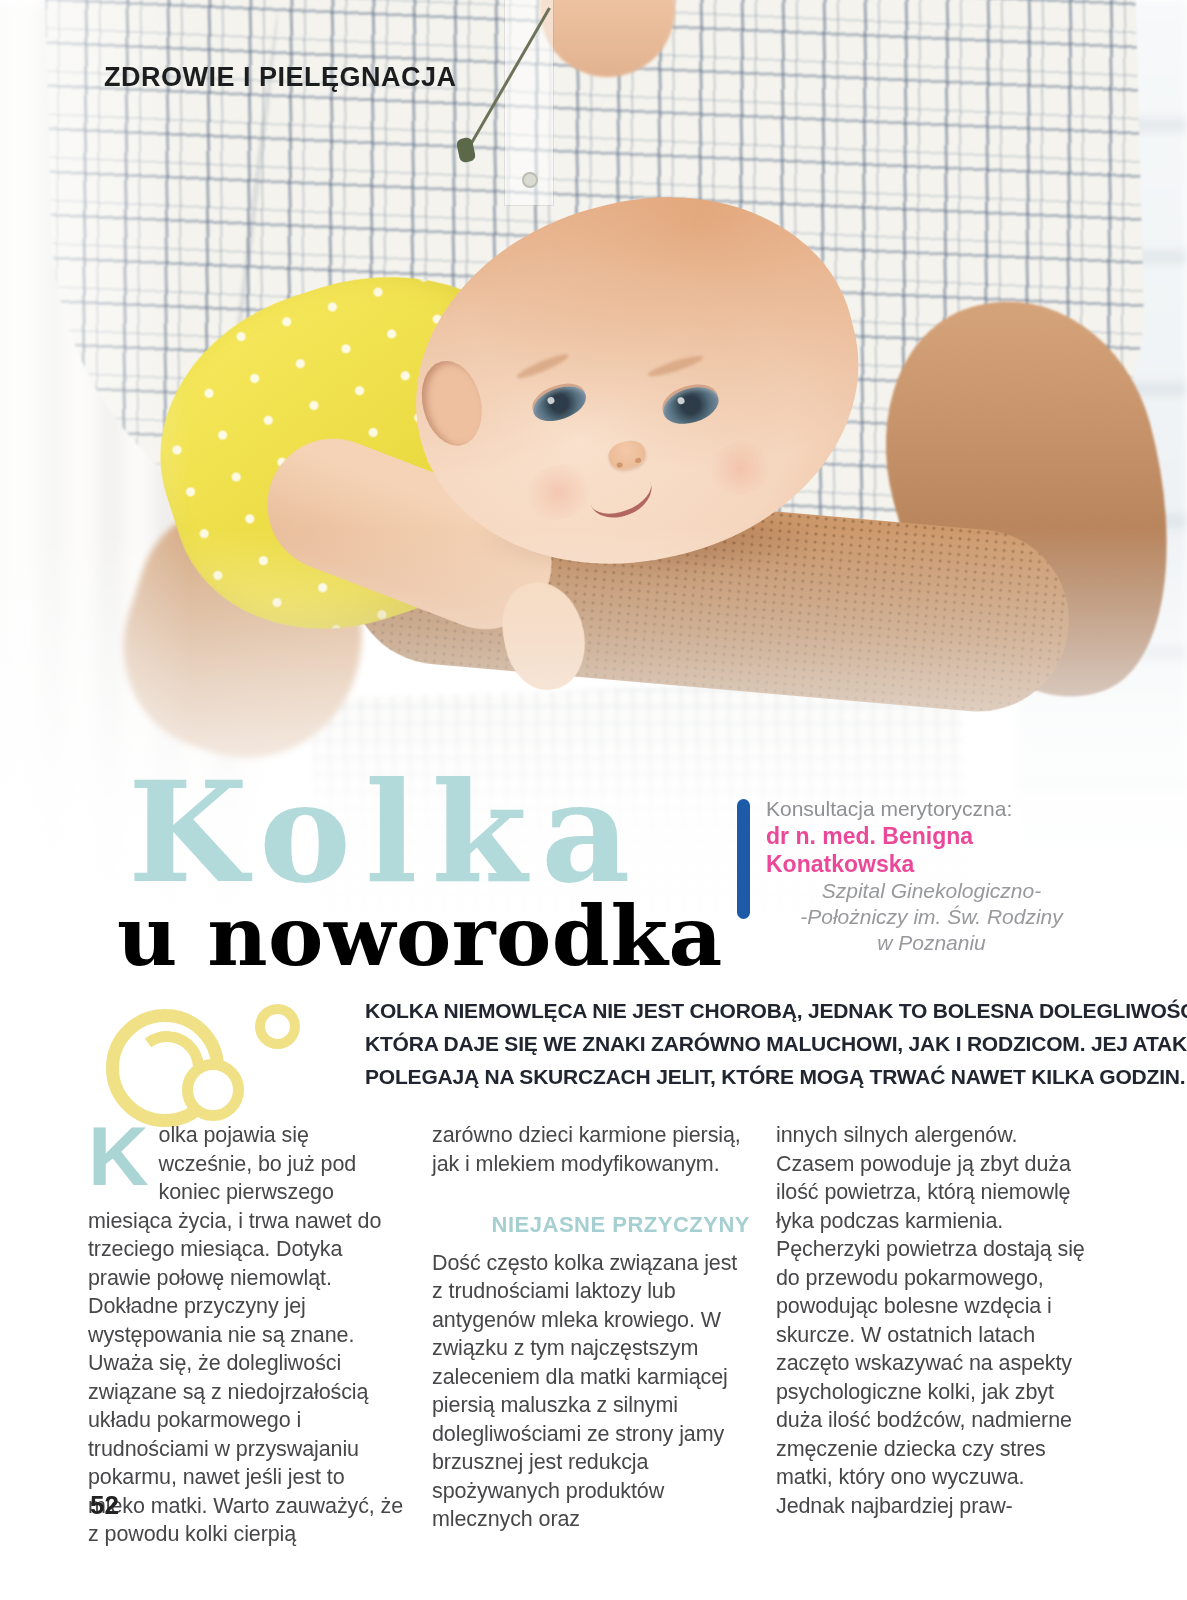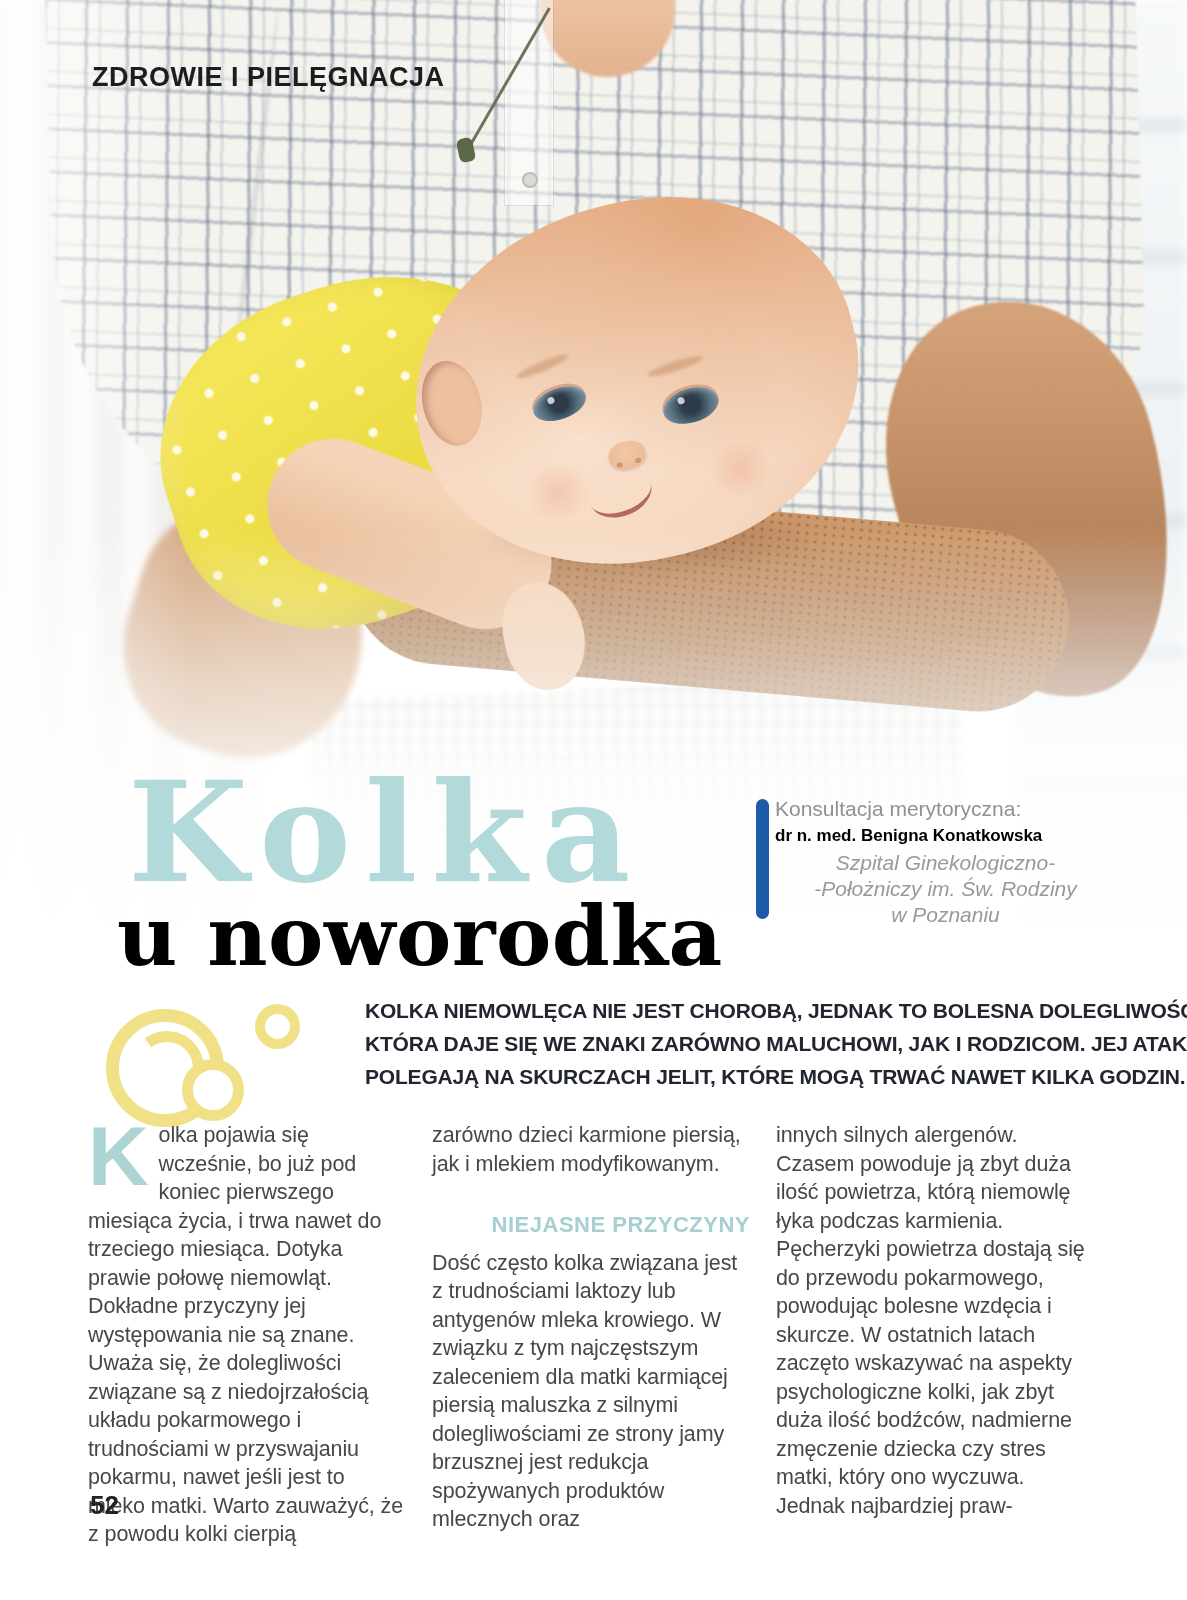--- a/index.html
+++ b/index.html
@@ -116,35 +116,35 @@
   .baby-hand { left: 504px; top: 582px; width: 80px; height: 108px;
     background: linear-gradient(190deg, #f5d5b8, #e9bf9d); border-radius: 45% 55% 50% 50%;
     transform: rotate(-10deg); filter: blur(.4px); }
 
   .photo-fade { inset: 0;
     background: linear-gradient(180deg, rgba(255,255,255,0) 52%, rgba(255,255,255,.55) 67%, rgba(255,255,255,.92) 80%, #ffffff 93%); }
   .photo-fade-left { left: 0; top: 0; width: 190px; height: 1015px;
     background: linear-gradient(90deg, rgba(255,255,255,.8), rgba(255,255,255,0)); }
 
   
-  .category { position: absolute; left: 92px; top: 62px;
+  .category { position: absolute; left: 104px; top: 62px;
     font-size: 27px; font-weight: 700; letter-spacing: .5px; color: #1c1d1f; }
 
   .title-main { position: absolute; left: 128px; top: 764px;
     font-family: "DejaVu Serif", serif; font-weight: 700;
     font-size: 138px; line-height: 1; letter-spacing: 14px; color: #b3dadb; }
   .title-sub { position: absolute; left: 117px; top: 895px;
     font-family: "DejaVu Serif", serif; font-weight: 700;
     font-size: 83px; line-height: 1; letter-spacing: .5px; color: #000000; }
 
-  .consult { position: absolute; left: 756px; top: 795px; width: 360px; padding-left: 19px; }
+  .consult { position: absolute; left: 737px; top: 795px; width: 360px; padding-left: 29px; }
   .consult .bar { position: absolute; left: 0; top: 4px; width: 13px; height: 120px;
     background: #1d5ba8; border-radius: 7px; }
   .c-label { font-size: 21px; color: #8f9093; line-height: 27px; }
-  .c-name { font-size: 17px; color: #000000; font-weight: 700; line-height: 28px; }
+  .c-name { font-size: 23px; color: #ec4899; font-weight: 700; line-height: 28px; }
   .c-aff { font-size: 21px; font-style: italic; color: #98999c; line-height: 26px; text-align: center; }
 
   .bubbles { position: absolute; left: 100px; top: 995px; width: 220px; height: 125px; }
   .bubbles span { position: absolute; border-radius: 50%; }
   .bubble-large { left: 6px; top: 14px; width: 118px; height: 118px; border: 13px solid #f0e187; }
   .bubble-arc { left: 30px; top: 36px; width: 74px; height: 74px; border: 11px solid transparent;
     border-top-color: #f0e187; border-right-color: #f0e187; transform: rotate(8deg); }
   .bubble-medium { left: 82px; top: 64px; width: 62px; height: 62px; border: 11px solid #f0e187; background: #fff; }
   .bubble-small { left: 155px; top: 9px; width: 45px; height: 45px; border: 10px solid #f0e187; }
 

